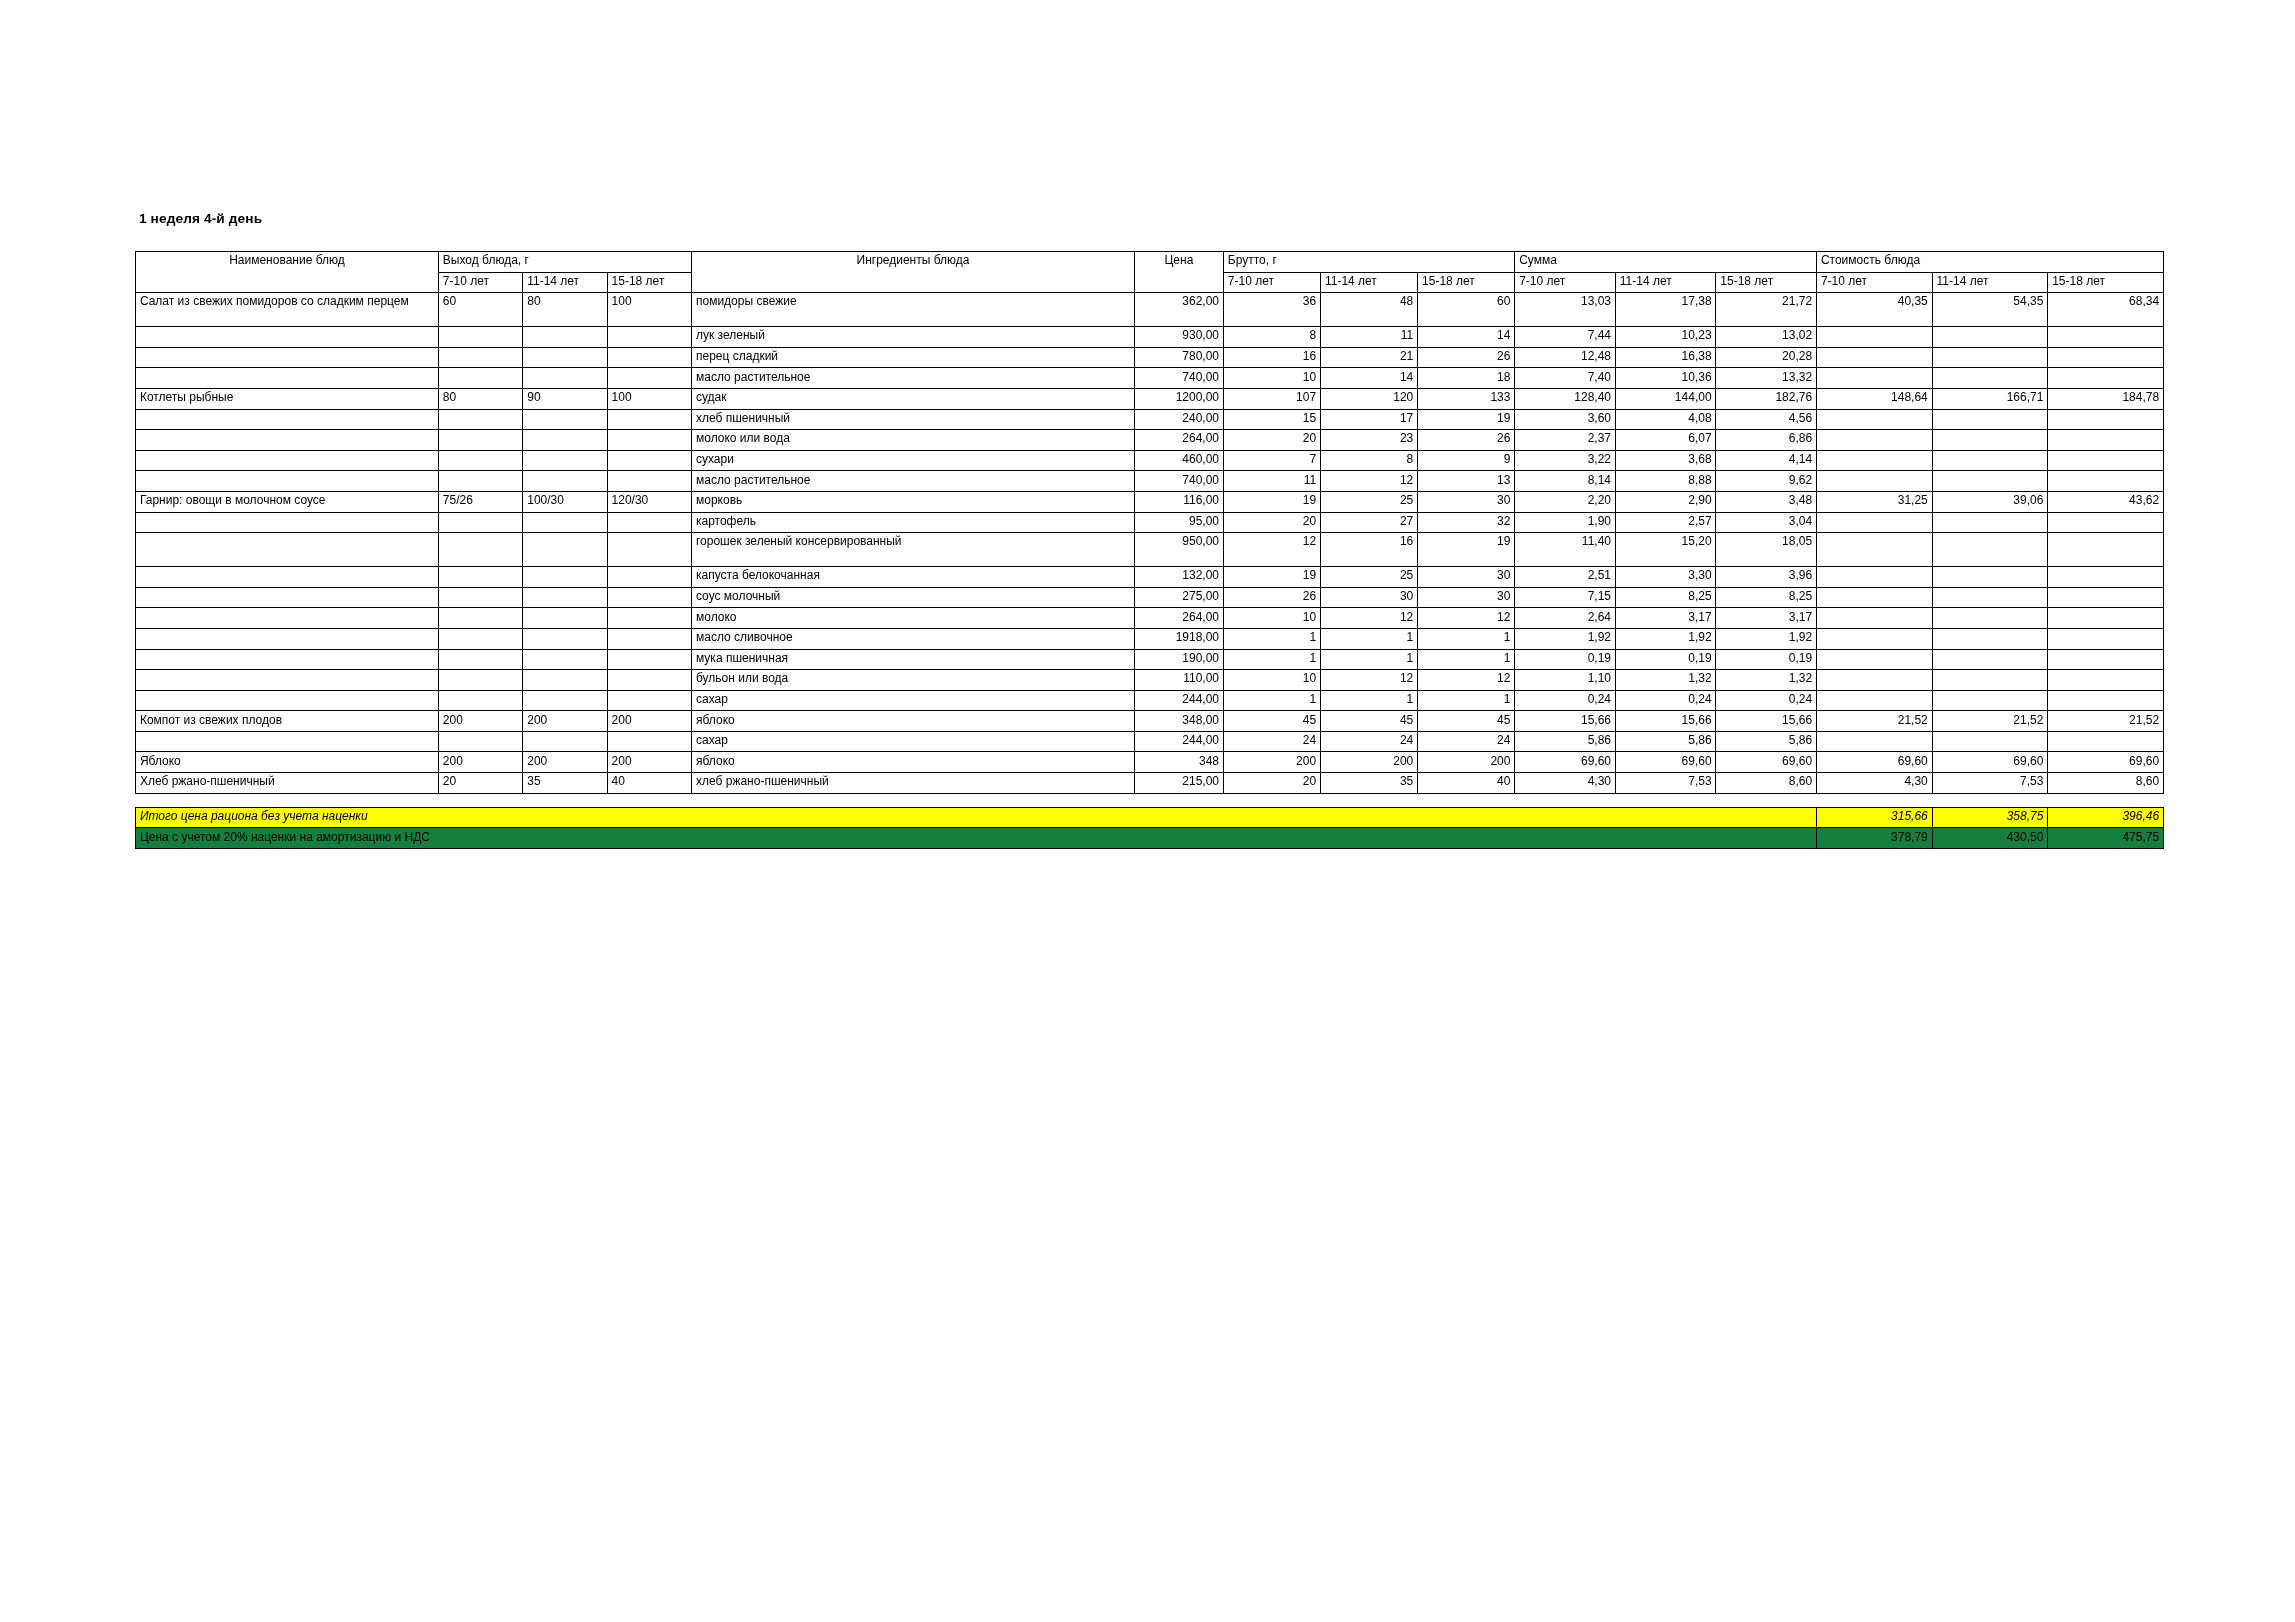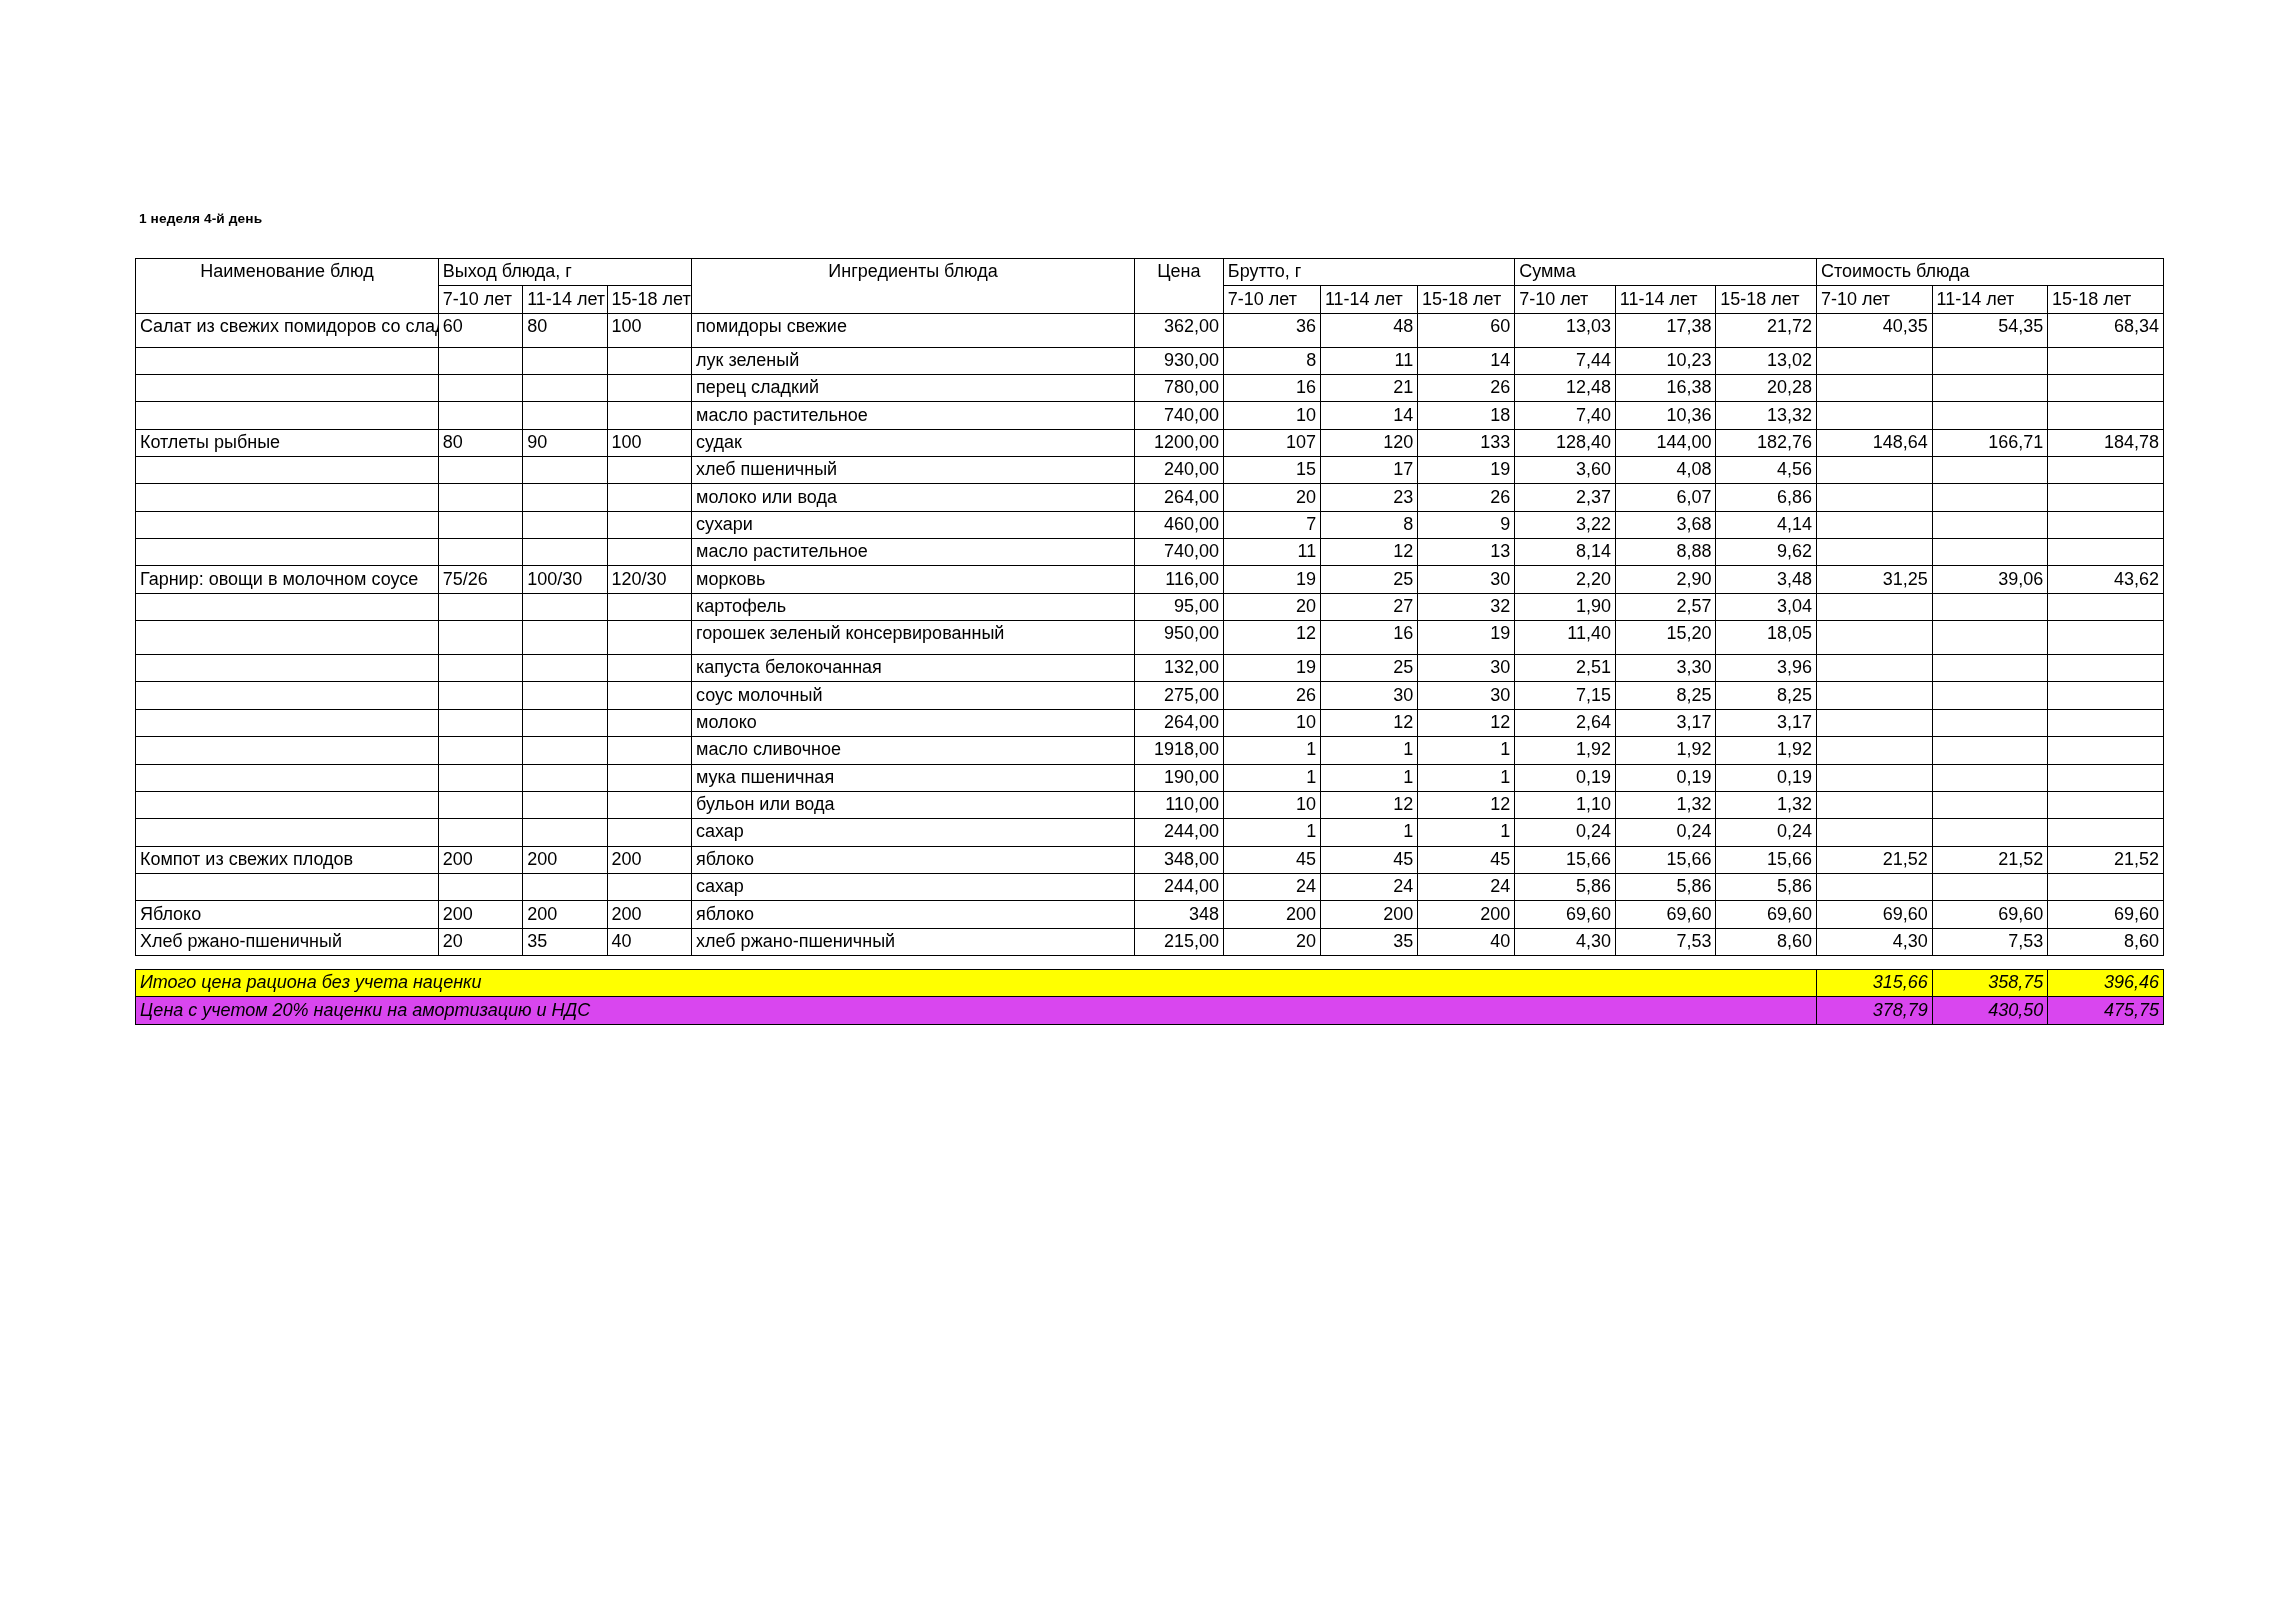--- a/index.html
+++ b/index.html
@@ -24,25 +24,25 @@
     position: absolute;
     left: 139px;
     top: 211px;
     font-size: 13.7px;
     font-weight: bold;
     letter-spacing: 0.1px;
   }
   table.menu {
     position: absolute;
     left: 135px;
-    top: 258px;
+    top: 251px;
     width: 2029px;
     border-collapse: collapse;
     table-layout: fixed;
-    font-size: 18px;
+    font-size: 12px;
   }
   table.menu td, table.menu th {
     border: 0.7px solid #000000;
     padding: 1.3px 3.9px;
     vertical-align: top;
     line-height: 1.32;
     font-weight: normal;
     height: 17px;
     overflow: hidden;
     white-space: nowrap;
@@ -71,23 +71,22 @@
   .wrapcell {
     white-space: normal;
   }
   .row-total td {
     background: #ffff00;
     font-weight: bold;
     font-style: italic;
     margin-top: 43px;
   }
   .row-total2 td {
-    background: #d946ef;
+    background: #15803d;
     font-weight: bold;
-    font-style: italic;
   }
   .totlabel {
     text-align: left;
   }
   .nb { border: none !important; background: #ffffff !important; }
   col.c-name { width: 262px; }
   col.c-out { width: 73px; }
   col.c-ingr { width: 383px; }
   col.c-price { width: 77px; }
   col.c-gross { width: 84px; }

